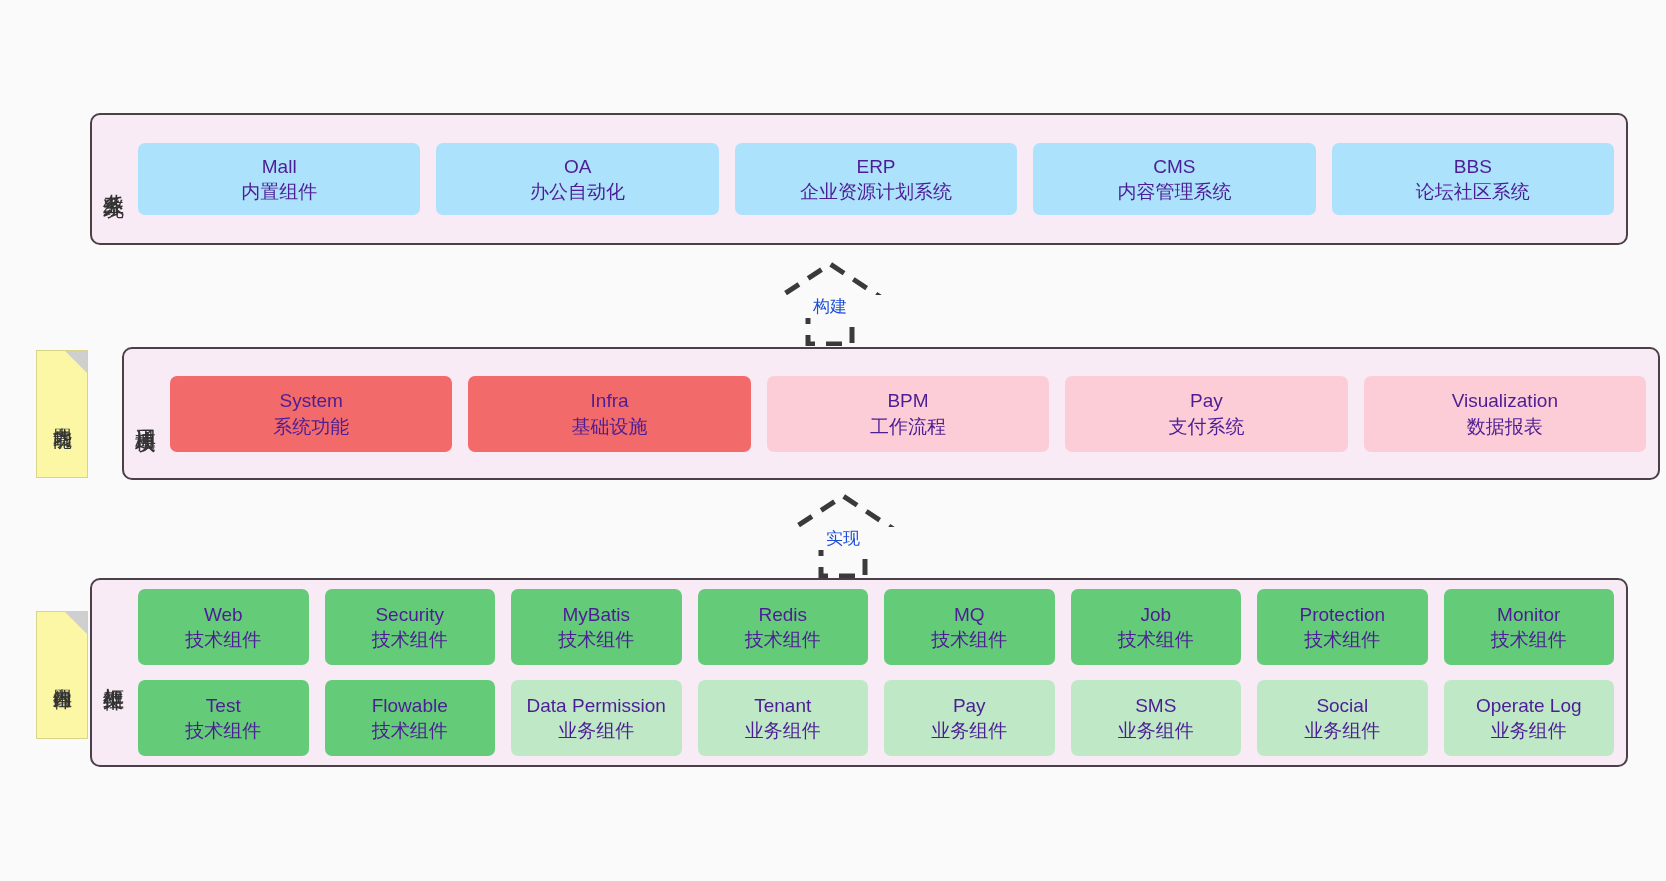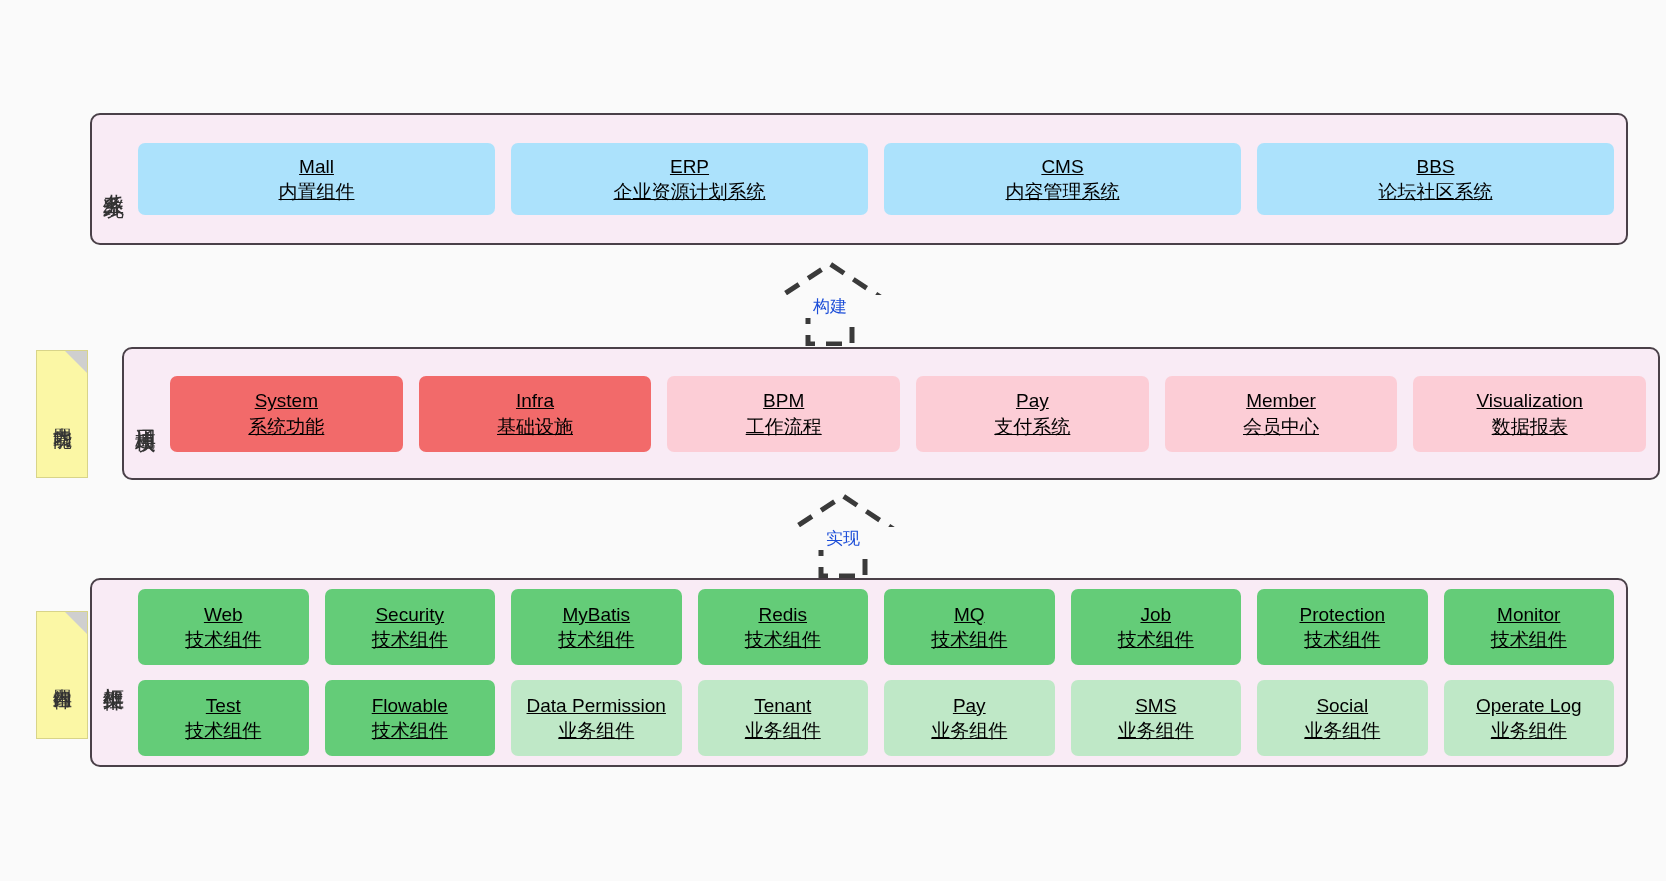--- a/index.html
+++ b/index.html
@@ -72,24 +72,23 @@
     flex: 1 1 0;
     box-sizing: border-box;
     border-radius: 7px;
     display: flex;
     flex-direction: column;
     align-items: center;
     justify-content: center;
     text-align: center;
     font-size: 19px;
     line-height: 1.32;
-    color: #000000;
+    color: #4c1d95;
     padding: 4px 6px;
     user-select: none;
-    text-decoration: underline;
   }
   .box .ttl { white-space: normal; }
   .box .sub { white-space: nowrap; }
 
   .box.blue       { background: #ace2fc; }
   .box.red        { background: #f26a6a; }
   .box.pink       { background: #fccdd6; }
   .box.green      { background: #64cc78; }
   .box.lightgreen { background: #bfe8c7; text-align: right; }
 
@@ -157,20 +156,24 @@
 
   <div class="layer" id="layer-business">
     <div class="layer-title">业务系统</div>
     <div class="layer-body">
       <div class="cell-row">
         <div class="box blue">
           <span class="ttl">Mall</span>
           <span class="sub">内置组件</span>
         </div>
         <div class="box blue">
+          <span class="ttl">OA</span>
+          <span class="sub">办公自动化</span>
+        </div>
+        <div class="box blue">
           <span class="ttl">ERP</span>
           <span class="sub">企业资源计划系统</span>
         </div>
         <div class="box blue">
           <span class="ttl">CMS</span>
           <span class="sub">内容管理系统</span>
         </div>
         <div class="box blue">
           <span class="ttl">BBS</span>
           <span class="sub">论坛社区系统</span>
@@ -207,24 +210,20 @@
         </div>
         <div class="box pink">
           <span class="ttl">BPM</span>
           <span class="sub">工作流程</span>
         </div>
         <div class="box pink">
           <span class="ttl">Pay</span>
           <span class="sub">支付系统</span>
         </div>
         <div class="box pink">
-          <span class="ttl">Member</span>
-          <span class="sub">会员中心</span>
-        </div>
-        <div class="box pink">
           <span class="ttl">Visualization</span>
           <span class="sub">数据报表</span>
         </div>
       </div>
     </div>
   </div>
 
   <div class="connector" id="conn-impl">
     <svg width="150" height="88" viewBox="0 0 150 88">
       <path d="M8 50 L75 6 L142 50" fill="none" stroke="#3a3a3a" stroke-width="5" stroke-dasharray="16,11" stroke-linecap="butt"></path>

